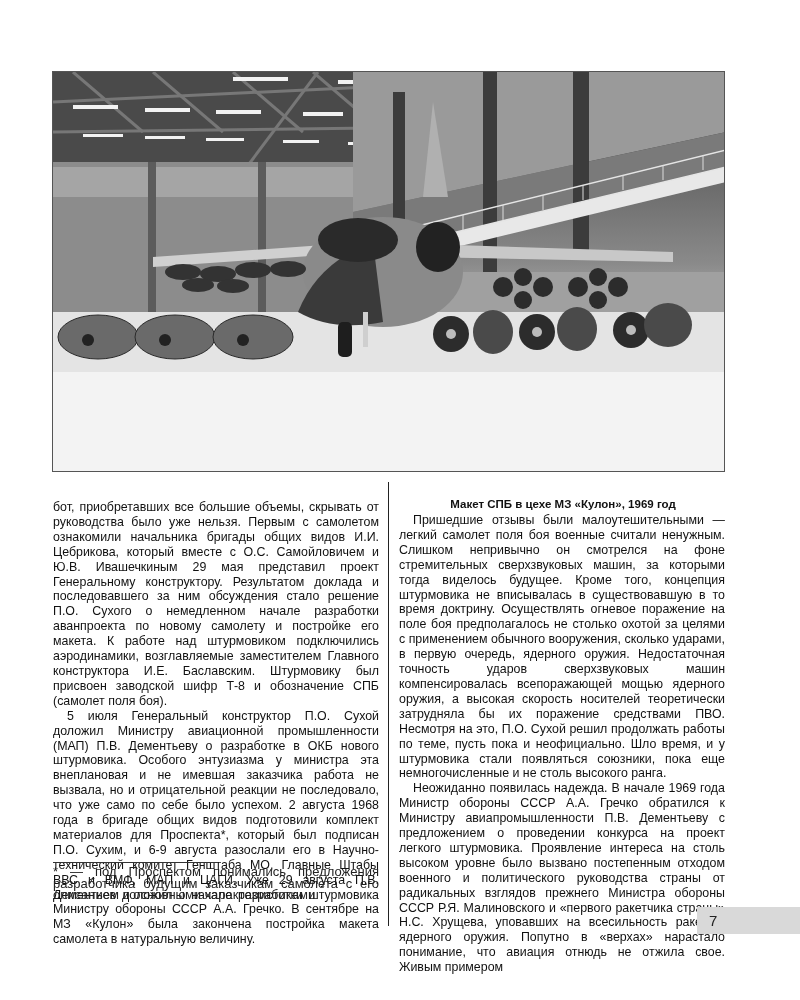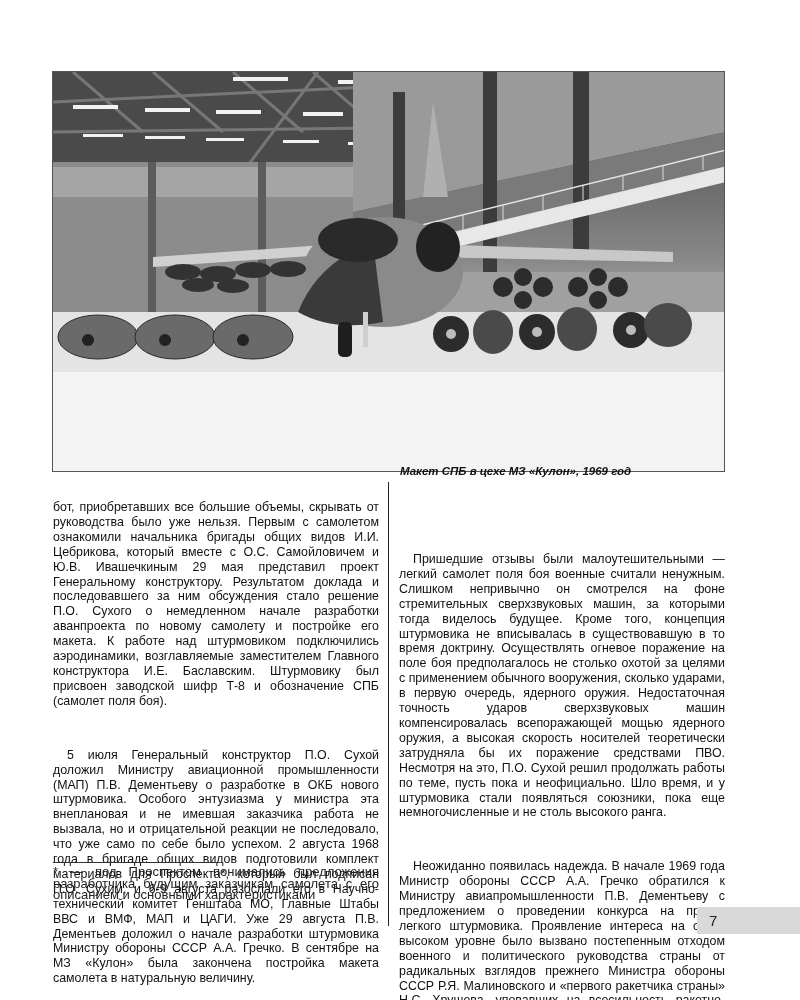--- a/index.html
+++ b/index.html
@@ -10,29 +10,29 @@
     color: #111;
   }
   .photo {
     position: absolute; left: 52px; top: 71px; width: 673px; height: 401px;
     box-sizing: border-box; border: 1px solid #555;
     overflow: hidden;
     background: linear-gradient(180deg, #5a5a5a 0%, #6e6e6e 30%, #8a8a8a 48%, #b5b5b5 62%, #e6e6e6 78%, #f4f4f4 100%);
   }
   .photo svg { position: absolute; left: 0; top: 0; }
   .caption {
-    position: absolute; left: 400px; top: 465px; width: 326px;
-    text-align: left; font-weight: bold; font-style: italic; font-size: 11.5px;
+    position: absolute; left: 400px; top: 498px; width: 326px;
+    text-align: center; font-weight: bold; font-size: 11.5px;
   }
   .col {
     position: absolute; font-size: 12.4px; line-height: 14.9px;
     text-align: justify; hyphens: manual;
   }
   .col p { margin: 0; }
-  .col p.indent { text-indent: 14px; margin-top: 39px; }
+  .col p.indent { text-indent: 14px; }
   #col-left { left: 53px; top: 500px; width: 326px; }
   #col-right { left: 399px; top: 513px; width: 326px; }
   .divider { position: absolute; left: 388px; top: 482px; width: 1px; height: 444px; background: #222; }
   .fn-rule { position: absolute; left: 53px; top: 862px; width: 165px; height: 1px; background: #333; }
   .footnote {
     position: absolute; left: 53px; top: 866px; width: 326px;
     font-size: 13px; line-height: 11.5px; text-align: justify; color: #222;
   }
   .page-num {
     position: absolute; left: 697px; top: 907px; width: 103px; height: 27px;

